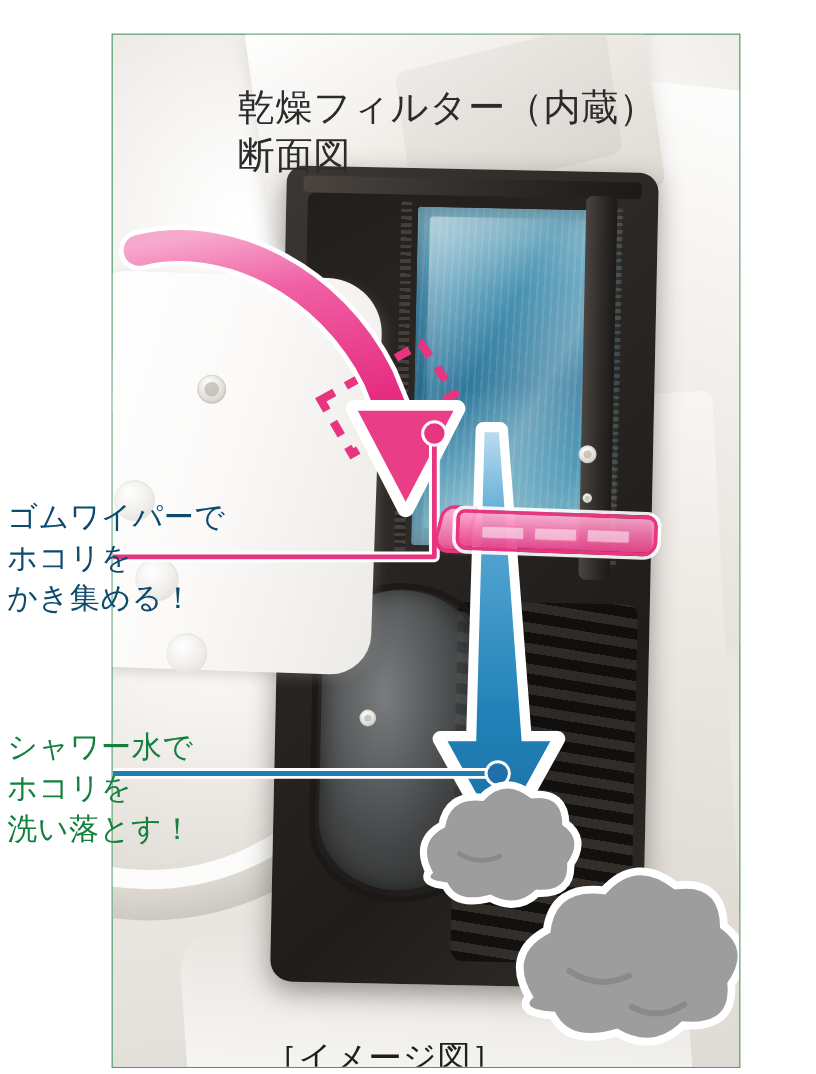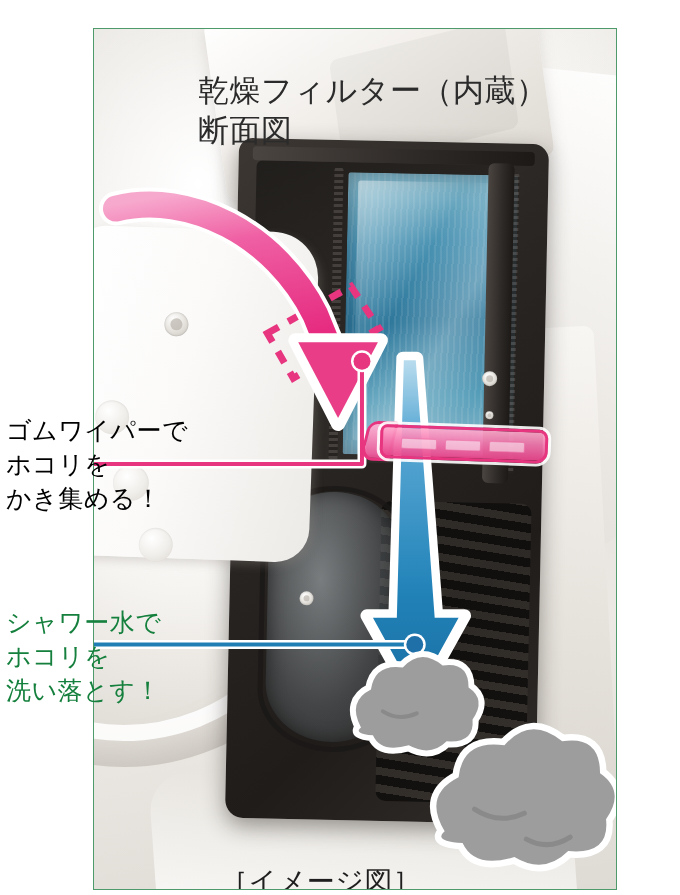--- a/index.html
+++ b/index.html
@@ -304,21 +304,21 @@
   .anno {
     position: absolute;
     font-size: 25px;
     line-height: 1.36;
     white-space: pre-line;
     letter-spacing: .5px;
   }
   .anno-pink {
     left: 6px;
     top: 414px;
-    color: #000000;
+    color: #0c4a6e;
   }
   .anno-blue {
     left: 6px;
     top: 606px;
     color: #15803d;
   }
   .caption {
     position: absolute;
     left: 126px;
     top: 834px;

